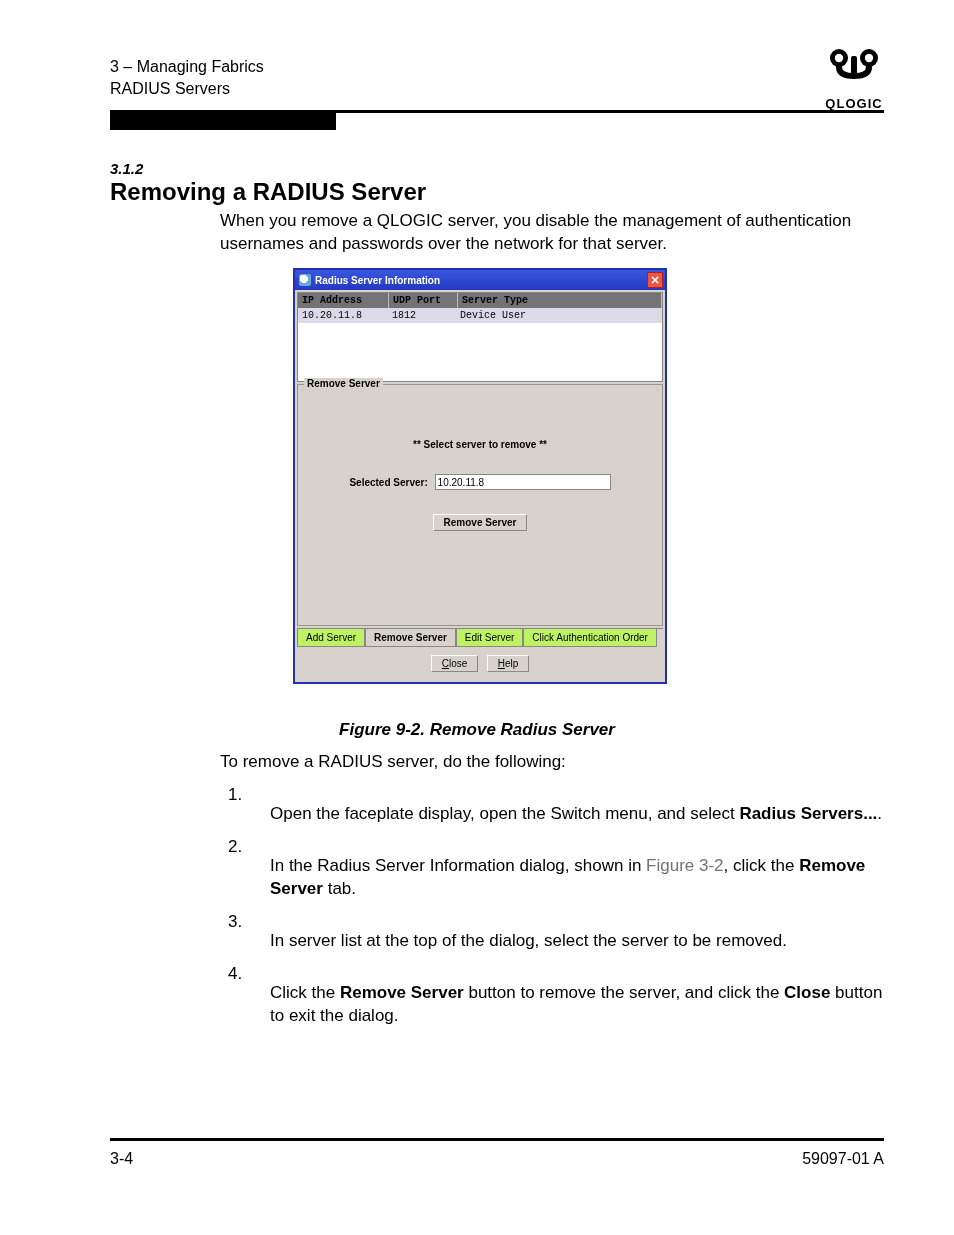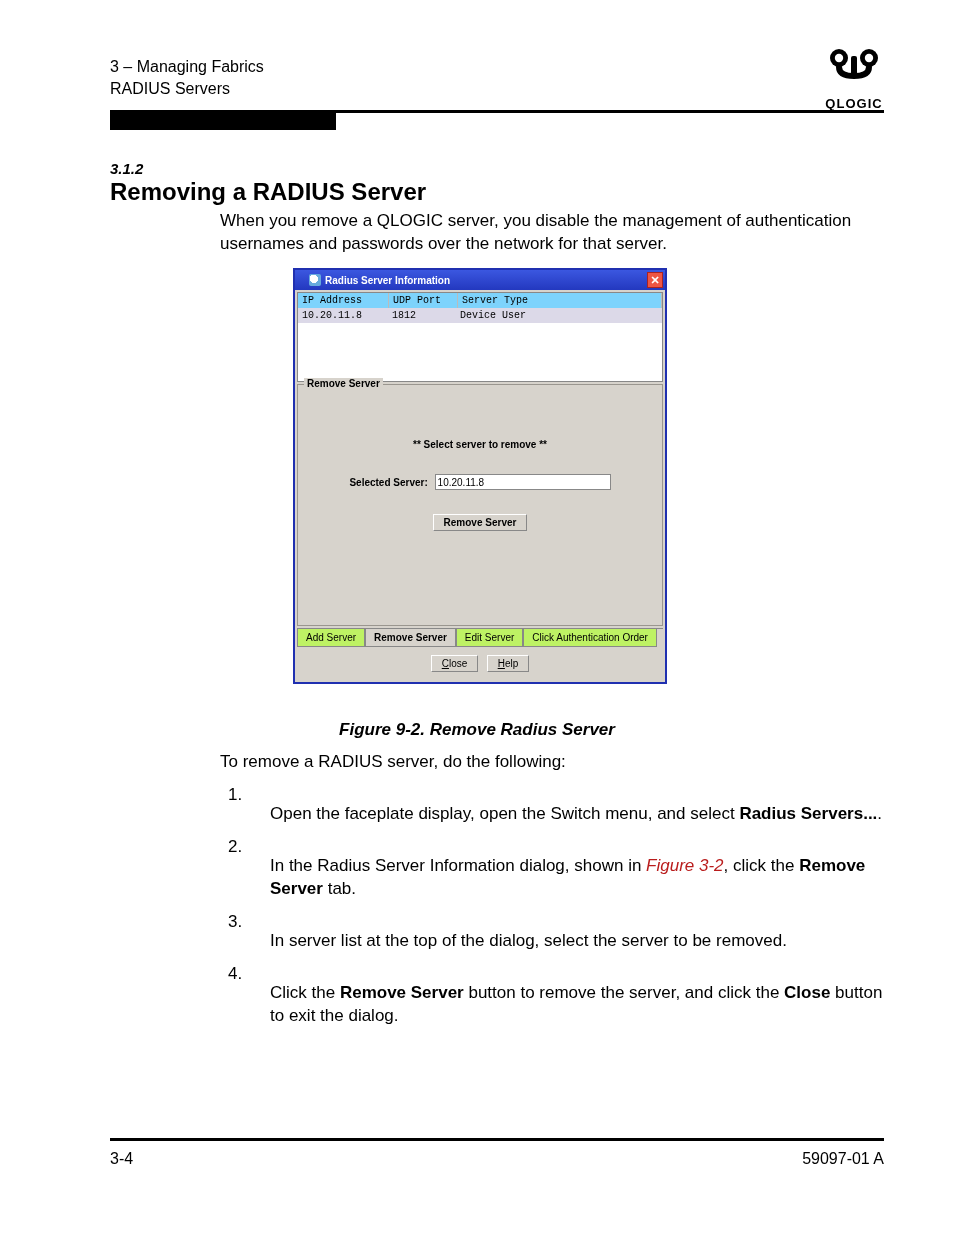--- a/index.html
+++ b/index.html
@@ -16,26 +16,26 @@
   .top-rule { position: absolute; left: 110px; right: 70px; top: 110px; border-top: 3px solid #000; }
   .black-bar { position: absolute; left: 110px; top: 113px; width: 226px; height: 17px; background: #000; }
 
   
   .sec-num { position: absolute; left: 110px; top: 160px; font-style: italic; font-weight: 700; font-size: 15px; }
   .sec-title { position: absolute; left: 110px; top: 178px; font-weight: 700; font-size: 24px; }
   .intro { position: absolute; left: 220px; top: 210px; width: 664px; font-size: 17px; line-height: 1.35; }
 
   
   .dialog { position: absolute; left: 293px; top: 268px; width: 370px; border: 2px solid #2030b0; background: #d7d3cc; font-family: Tahoma, Arial, sans-serif; font-size: 10px; }
-  .titlebar { background: linear-gradient(#3b57e0,#2338bf); color: #fff; height: 20px; display: flex; align-items: center; padding: 0 14px; font-weight: 700; position: relative; }
+  .titlebar { background: linear-gradient(#3b57e0,#2338bf); color: #fff; height: 20px; display: flex; align-items: center; padding: 0 4px; font-weight: 700; position: relative; }
   .title-icon { width: 12px; height: 12px; margin-right: 4px; background: radial-gradient(circle at 40% 40%, #fff 0 40%, #6ad 42% 100%); border-radius: 2px; }
   .close-btn { position: absolute; right: 2px; top: 2px; width: 16px; height: 16px; background: #e54; color: #fff; font-weight: 700; text-align: center; line-height: 15px; border: 1px solid #a22; font-size: 11px; box-sizing: border-box; }
 
   .table-area { border: 1px solid #888; margin: 2px; background: #fff; height: 88px; overflow: hidden; }
-  .thead { background: #7dd3fc; display: flex; font-family: "Courier New", monospace; font-size: 10px; font-weight: 400; color: #000; }
+  .thead { background: #737373; display: flex; font-family: "Courier New", monospace; font-size: 10px; font-weight: 700; color: #000; }
   .thead > div { padding: 2px 4px; border-right: 1px solid #bbb; }
   .trow { display: flex; font-family: "Courier New", monospace; font-size: 10px; color: #000; background: #dcd9e8; }
   .trow > div { padding: 2px 4px; }
   .c-ip { width: 82px; } .c-port { width: 60px; } .c-type { flex: 1; }
 
   .group-border { border: 1px solid #9a968f; margin: 2px; padding: 10px 8px 20px; position: relative; height: 210px; }
   .group-legend { position: absolute; top: -7px; left: 6px; background: #d7d3cc; padding: 0 3px; font-weight: 700; font-size: 10px; }
 
   .prompt { text-align: center; margin-top: 44px; font-weight: 700; font-size: 10px; }
   .field-row { text-align: center; margin-top: 24px; }
@@ -55,21 +55,21 @@
   .ulet { text-decoration: underline; }
 
   .fig-caption { position: absolute; left: 0; right: 0; top: 720px; text-align: center; font-weight: 700; font-style: italic; font-size: 17px; }
 
   .para2 { position: absolute; left: 220px; top: 752px; font-size: 17px; }
 
   ol.steps { position: absolute; left: 228px; top: 774px; width: 656px; font-size: 17px; line-height: 1.35; padding-left: 0; margin: 0; list-style: none; }
   ol.steps li { display: flex; margin-top: 10px; }
   ol.steps .num { width: 42px; flex-shrink: 0; }
   ol.steps .body { flex: 1; margin-top: 19px; }
-  .link { color: #b91c1c; font-style: italic; }
+  .link { color: #737373; }
 
   .bottom-rule { position: absolute; left: 110px; right: 70px; top: 1138px; border-top: 3px solid #000; }
   .footer-left { position: absolute; left: 110px; top: 1150px; font-size: 16px; }
   .footer-right { position: absolute; right: 70px; top: 1150px; font-size: 16px; }
 </style>
 </head>
 <body>
 
 <div class="page">
 

